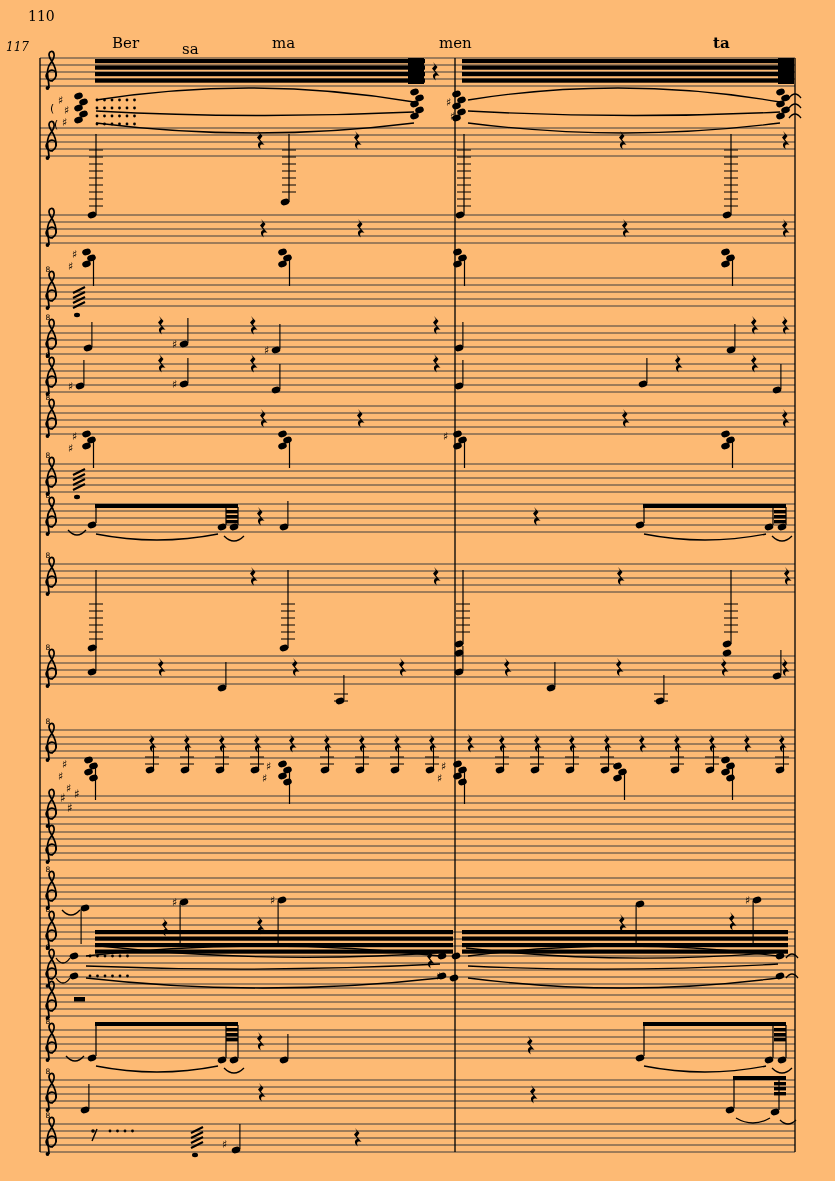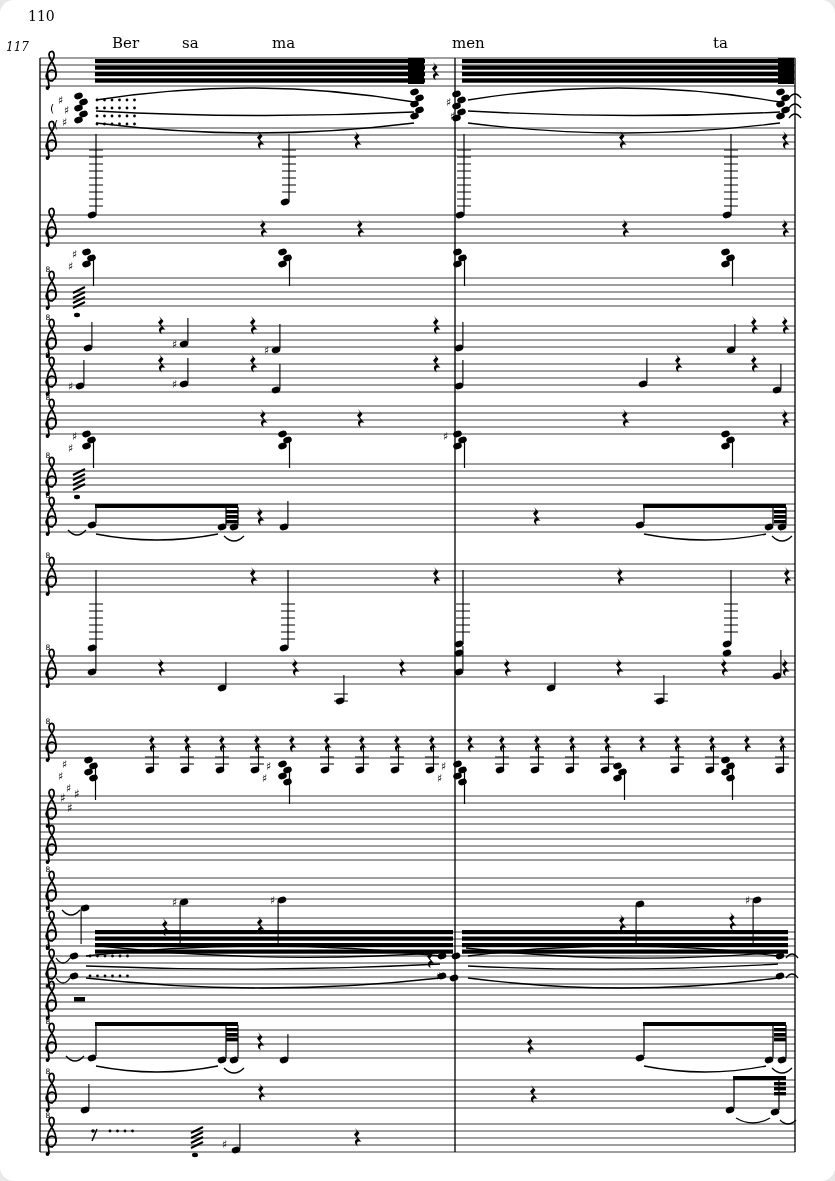--- a/index.html
+++ b/index.html
@@ -1,34 +1,34 @@
 <!DOCTYPE html>
 <html><head>
 <meta charset="utf-8">
 <style>
   html,body{margin:0;padding:0;background:#e8e8e8;}
-  .page{position:relative;width:835px;height:1181px;background:#ffffff;overflow:hidden;
-        font-family:"DejaVu Serif", serif;border-radius:14px;}
+  .page{position:relative;width:835px;height:1181px;background:#fdba74;overflow:hidden;
+        font-family:"DejaVu Serif", serif;}
   .mnum{position:absolute;color:#000;white-space:nowrap;}
   .mnum-110{font-size:14px;}
   .mnum-117{font-size:12px;}
   .lyr{position:absolute;font-size:15px;color:#000;white-space:nowrap;}
   svg{position:absolute;left:0;top:0;}
 </style>
 </head>
 <body>
 
 <div class="page">
   <span class="mnum mnum-110" style="left: 28px; top: 8px;">110</span>
   <span class="mnum mnum-117" style="left: 6px; top: 40px; font-style: italic;">117</span>
   <span class="lyr" style="left: 78px; top: 34px; margin-left: 34px;">Ber</span>
-  <span class="lyr" style="left: 182px; top: 34px;">sa</span>
+  <span class="lyr" style="left: 182px; top: 40px;">sa</span>
   <span class="lyr" style="left: 272px; top: 34px;">ma</span>
-  <span class="lyr" style="left: 452px; top: 34px;">men</span>
-  <span class="lyr" style="left: 713px; top: 34px;">ta</span>
+  <span class="lyr" style="left: 439px; top: 34px;">men</span>
+  <span class="lyr" style="left: 713px; top: 34px; font-weight: bold;">ta</span>
   <svg id="score" width="835" height="1181">
       <line x1="40" y1="58" x2="795" y2="58" stroke="#3f3f3f" stroke-width="1"></line>
       <line x1="40" y1="65" x2="795" y2="65" stroke="#3f3f3f" stroke-width="1"></line>
       <line x1="40" y1="72" x2="795" y2="72" stroke="#3f3f3f" stroke-width="1"></line>
       <line x1="40" y1="79" x2="795" y2="79" stroke="#3f3f3f" stroke-width="1"></line>
       <line x1="40" y1="86" x2="795" y2="86" stroke="#3f3f3f" stroke-width="1"></line>
       <g transform="translate(44,58)">
         <path d="M9,23 C3,23 0,18 4,14 C8,10 13,13 12,18 C11,22 7,24 5,22" fill="none" stroke="#000000" stroke-width="1.7"></path>
         <path d="M12,18 C13,6 5,2 5,-3 C5,-7 9,-8 10,-4 C11,0 8,3 6,6 C3,10 3,14 4,20 C4.5,24 5,27 5,30" fill="none" stroke="#000000" stroke-width="1.7"></path>
         <circle cx="3.5" cy="30" r="1.9" fill="#000000"></circle>

